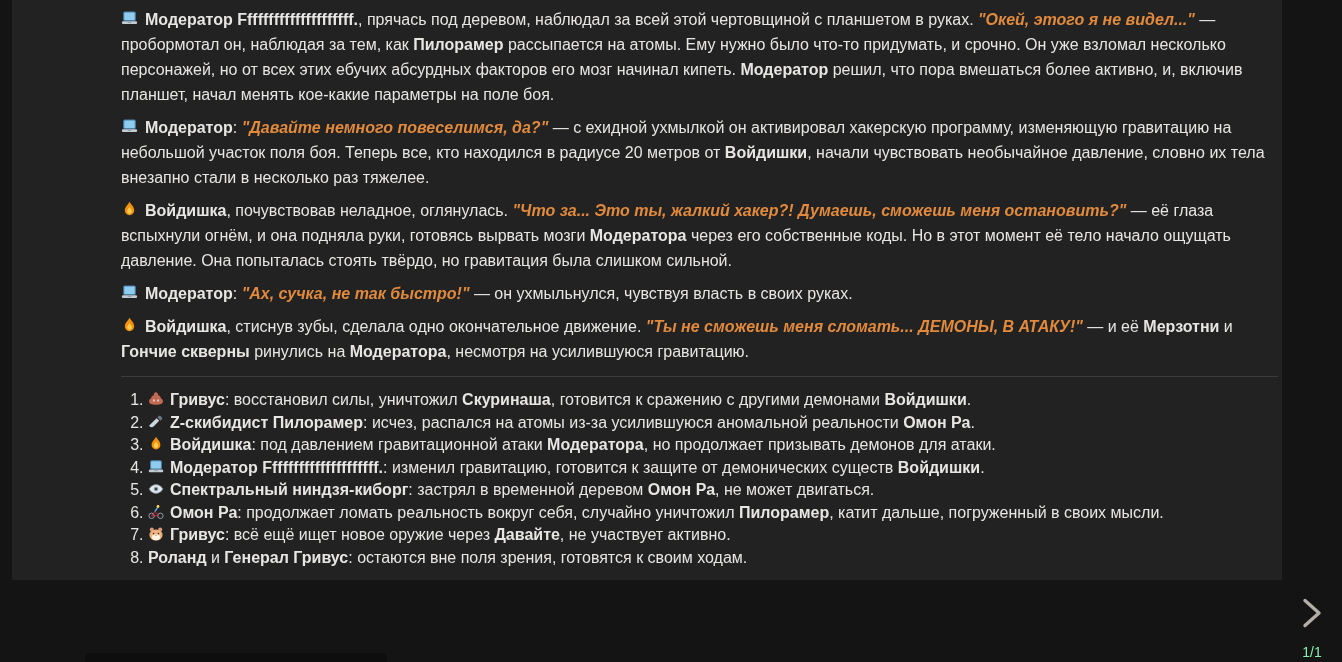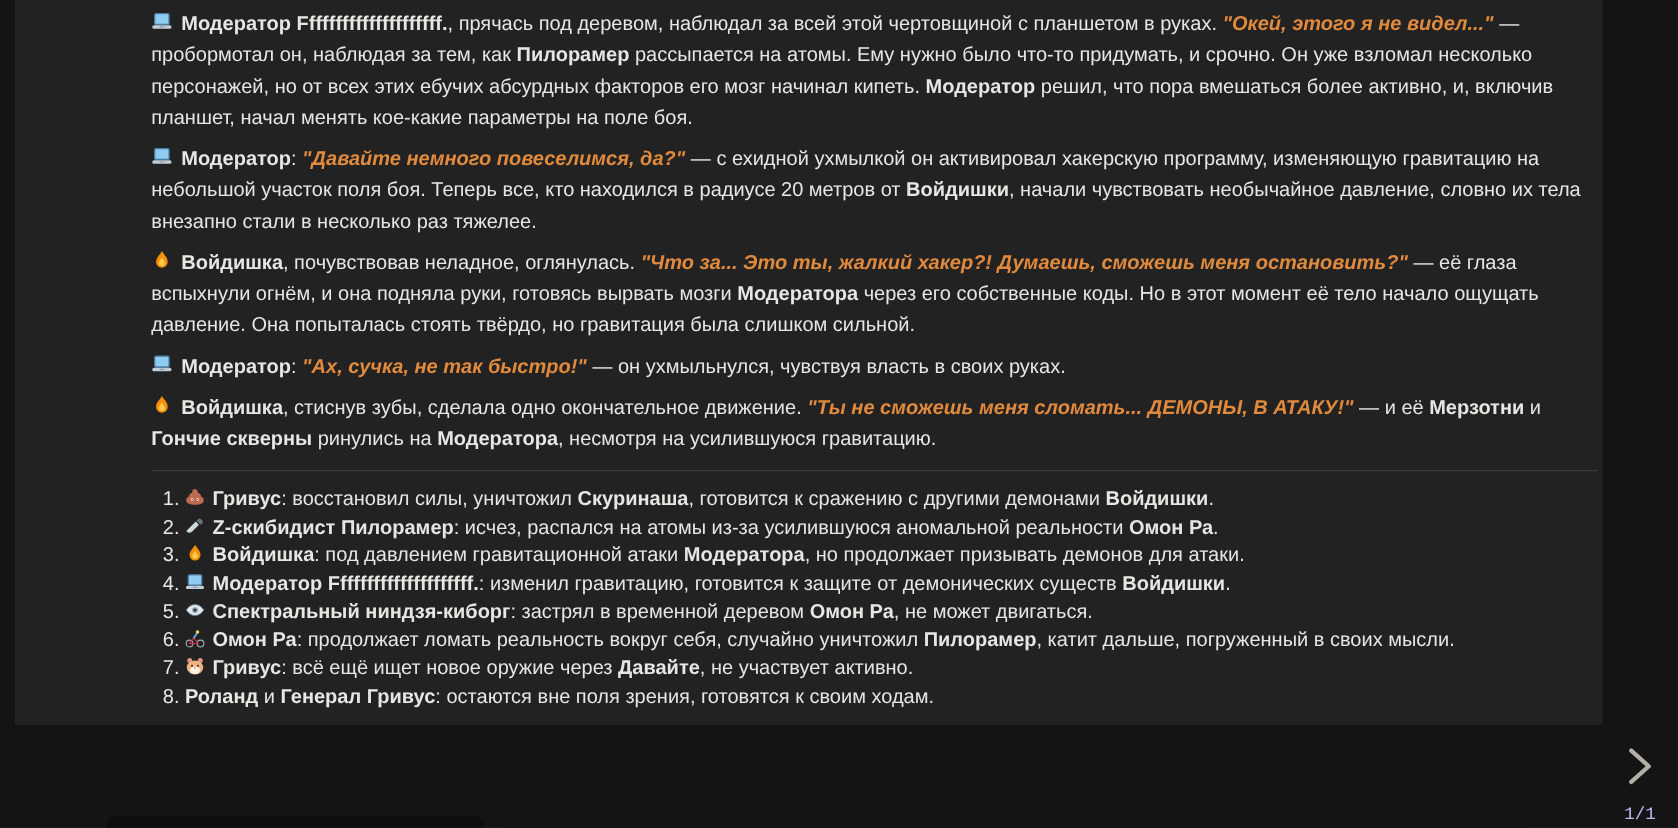--- a/index.html
+++ b/index.html
@@ -57,21 +57,21 @@
     max-width:1160px;
   }
   .pager{
     position:absolute;right:8px;bottom:2px;width:44px;
     text-align:center;
   }
   .pager .chevron{
     width:26px;height:32px;margin:0 auto;cursor:pointer;
   }
   .pager-label{
-    font-size:14px;color:#c4b5fd;margin-top:15px;font-family:Liberation Mono, monospace;
+    font-size:14px;color:#86efac;margin-top:15px;
   }
   .cutoff-bar{
     position:absolute;left:85px;bottom:0;width:302px;height:9px;
     background:#0e0e0e;border-radius:6px 6px 0 0;
   }
 </style>
 </head>
 <body>
 
 <div class="panel">

